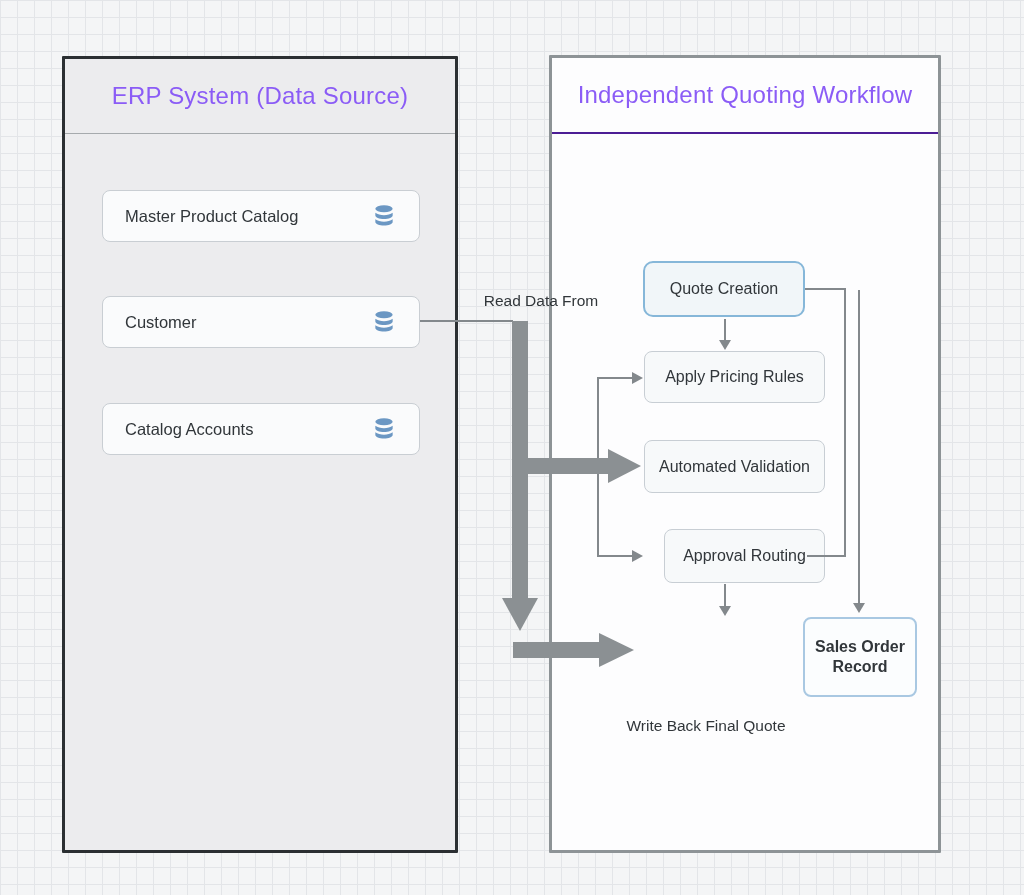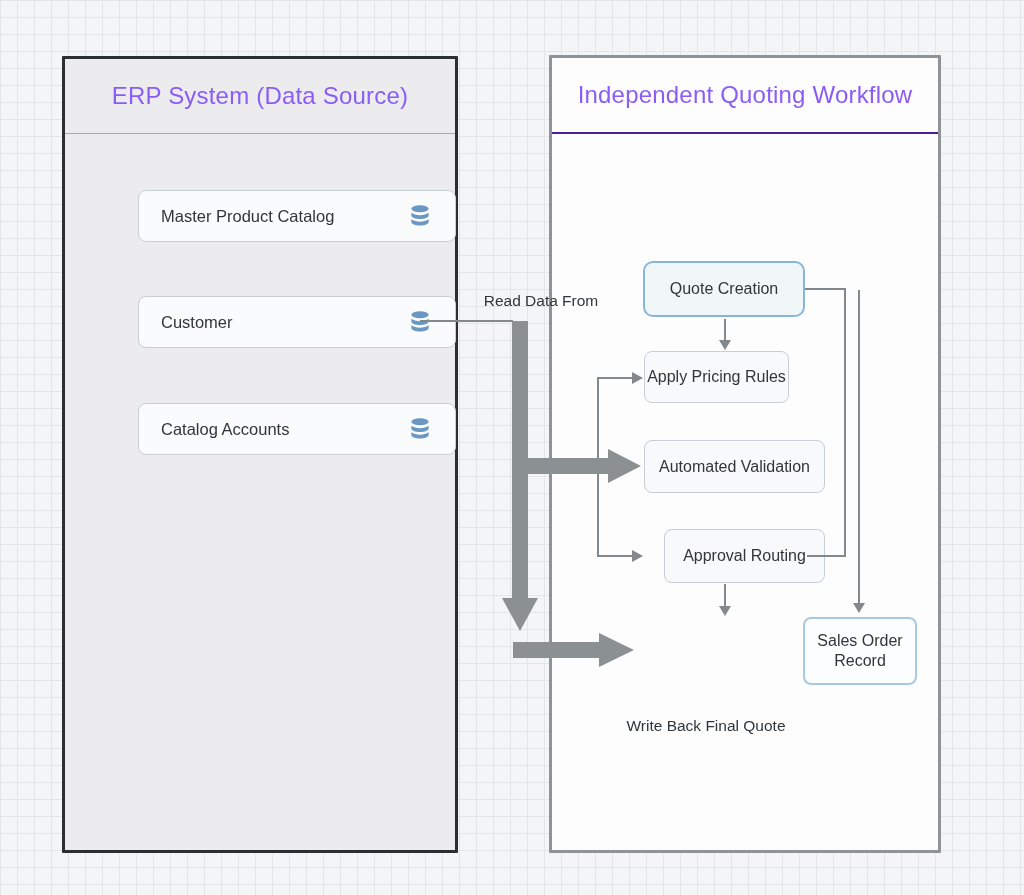--- a/index.html
+++ b/index.html
@@ -52,57 +52,57 @@
     display: flex; align-items: center;
     font-size: 16.5px;
     color: #31363a;
   }
   .erp-item {
     left: 102px; width: 318px; height: 52px;
     background: #fafbfc;
     border: 1px solid #c9ced3;
     padding: 0 22px;
     justify-content: space-between;
-    margin-left: 36px;
   }
   .erp-item .db-icon { width: 26px; height: 26px; flex: 0 0 auto; }
   .erp-item .db-icon svg { width: 100%; height: 100%; display: block; }
 
   .wf-node {
     background: #f7f9fa;
     border: 1px solid #c8ced4;
     justify-content: center;
     text-align: center;
     font-size: 16px;
     line-height: 1.25;
   }
   .node-quote-creation {
     left: 643px; top: 261px; width: 162px; height: 56px;
     background: #f1f6f9;
     border: 2px solid #86b7d9;
     border-radius: 10px;
     text-align: right;
   }
-  .node-apply-pricing     { left: 644px; top: 351px; width: 145px; height: 52px; }
+  .node-apply-pricing     { left: 644px; top: 351px; width: 181px; height: 52px; }
   .node-automated-validation { left: 644px; top: 440px; width: 181px; height: 53px; }
   .node-approval-routing  { left: 664px; top: 529px; width: 161px; height: 54px; }
   .node-approved-quote {
     left: 647px; top: 617px; width: 141px; height: 64px;
     background: #7abb8a;
     border: 1px solid #5f7a68;
     border-radius: 8px;
     color: #ffffff;
     padding: 0 24px;
   }
   .node-sales-order {
-    left: 803px; top: 617px; width: 114px; height: 68px;
+    left: 803px; top: 617px; width: 114px; height: 80px;
     background: #fbfdfe;
     border: 2px solid #a9c8e2;
     border-radius: 8px;
     padding: 0 8px;
+    font-weight: bold;
   }
   .edge-label {
     position: absolute;
     font-size: 15.5px;
     color: #31363a;
     text-align: center;
     white-space: nowrap;
   }
   .label-read  { left: 478px; top: 292px; width: 126px; }
   .label-write { left: 616px; top: 717px; width: 180px; }

